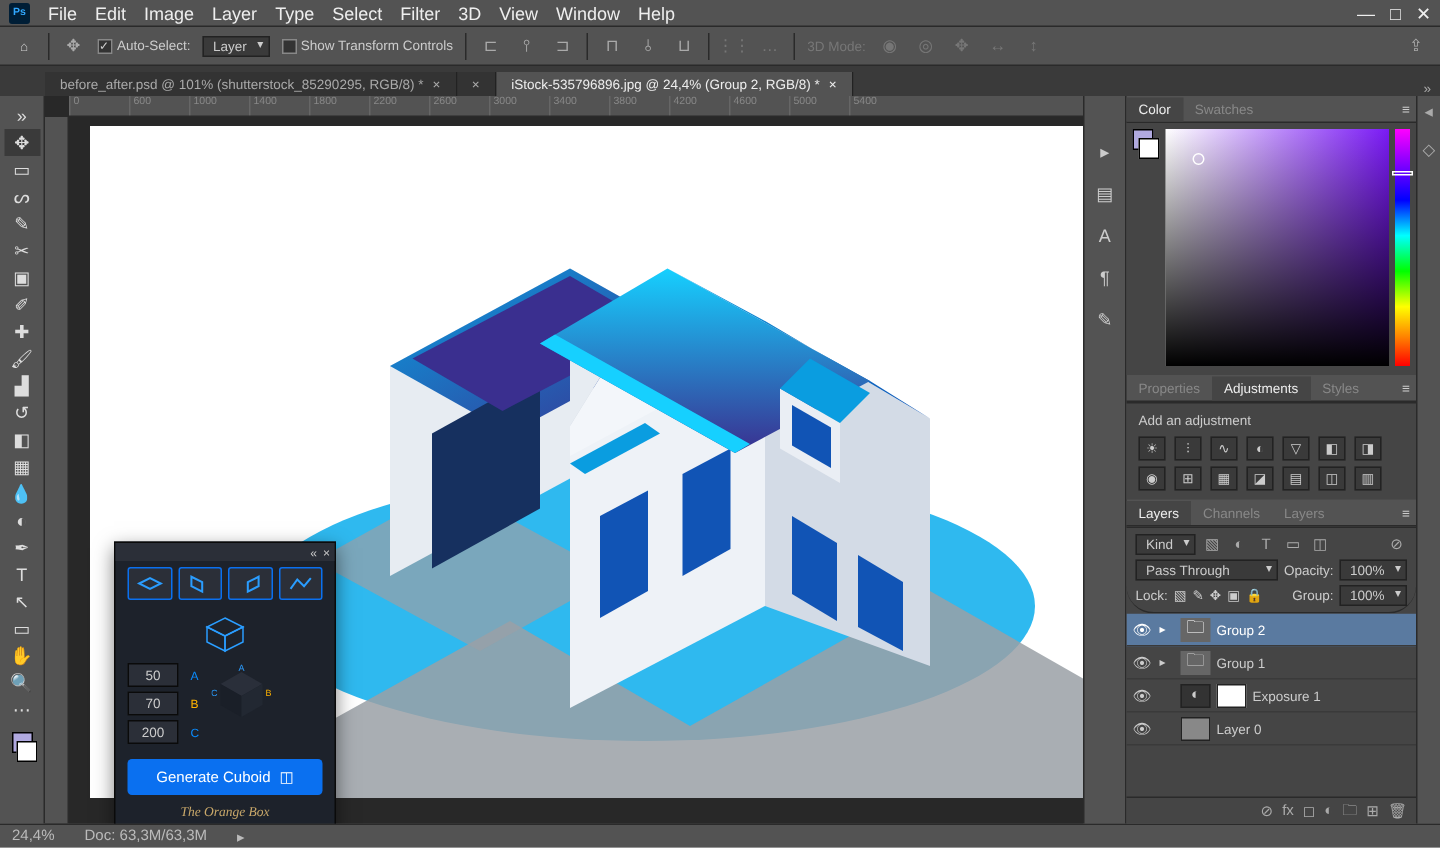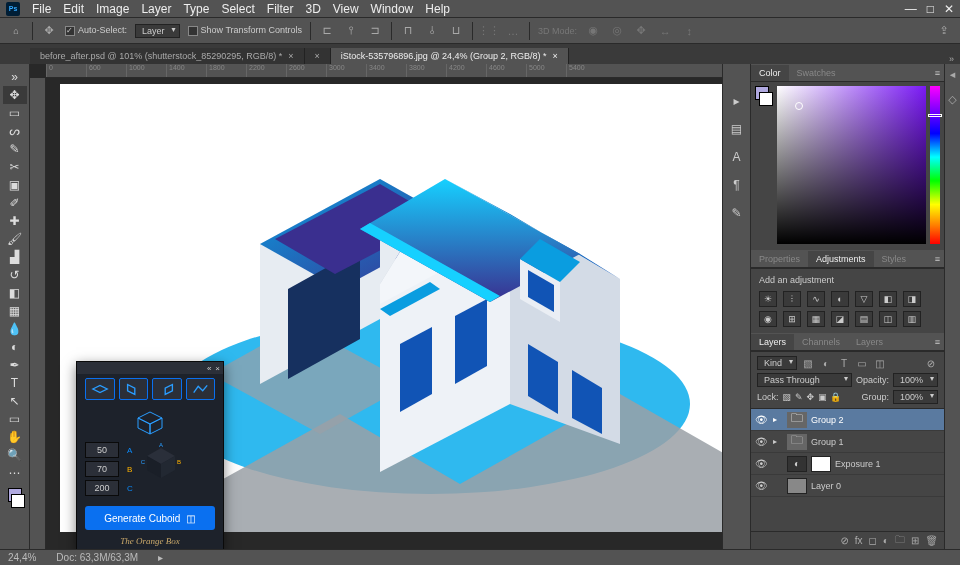--- a/index.html
+++ b/index.html
@@ -82,21 +82,21 @@
 .color-field .picker { position: absolute; width: 8px; height: 8px; border: 1px solid #fff; border-radius: 50%; top: 16px; left: 18px; }
 .hue-strip { width: 10px; height: 158px; background: linear-gradient(to bottom, #ff00ff 0%, #8000ff 15%, #0000ff 30%, #00ffff 45%, #00ff00 60%, #ffff00 75%, #ff8000 88%, #ff0000 100%); position: relative; }
 .hue-strip .slider { position: absolute; top: 28px; left: -2px; width: 14px; height: 3px; border: 1px solid #fff; }
 
 .adj-panel { background: #454545; padding: 6px 8px; border-top: 1px solid #2a2a2a; font-size: 9px; }
 .adj-panel .label { margin-bottom: 6px; color: #ccc; }
 .adj-icons { display: flex; flex-wrap: wrap; gap: 6px; }
 .adj-icons .ai { width: 18px; height: 16px; background: #3a3a3a; border: 1px solid #222; font-size: 9px; display: flex; align-items: center; justify-content: center; color: #ccc; }
 
 .layers-panel { flex: 1; background: #454545; border-top: 1px solid #2a2a2a; display: flex; flex-direction: column; font-size: 9px; }
-.layers-top { padding: 4px 6px; display: flex; flex-direction: column; gap: 3px; border-bottom: 1px solid #2a2a2a; }
+.layers-top { padding: 4px 6px; display: flex; flex-direction: column; gap: 3px; border-bottom: 1px solid #2a2a2a; border-radius: 18px; }
 .layers-top .row { display: flex; align-items: center; gap: 4px; }
 .layers-top .sel { background: #3a3a3a; border: 1px solid #222; padding: 1px 14px 1px 6px; font-size: 9px; position: relative; }
 .layers-top .sel::after { content: "▾"; position: absolute; right: 3px; top: 0; font-size: 8px; }
 .layers-top .filters .fi { width: 14px; height: 14px; color: #aaa; font-size: 10px; display: flex; align-items: center; justify-content: center; }
 .layers-list { flex: 1; overflow: hidden; }
 .layer-row { display: flex; align-items: center; height: 22px; padding: 0 4px; gap: 4px; border-bottom: 1px solid #3a3a3a; }
 .layer-row.sel { background: #5a7aa0; color: #fff; }
 .layer-row .eye { width: 14px; font-size: 10px; }
 .layer-row .chev { width: 10px; font-size: 8px; }
 .layer-row .thumb { width: 20px; height: 16px; background: #888; border: 1px solid #222; }

